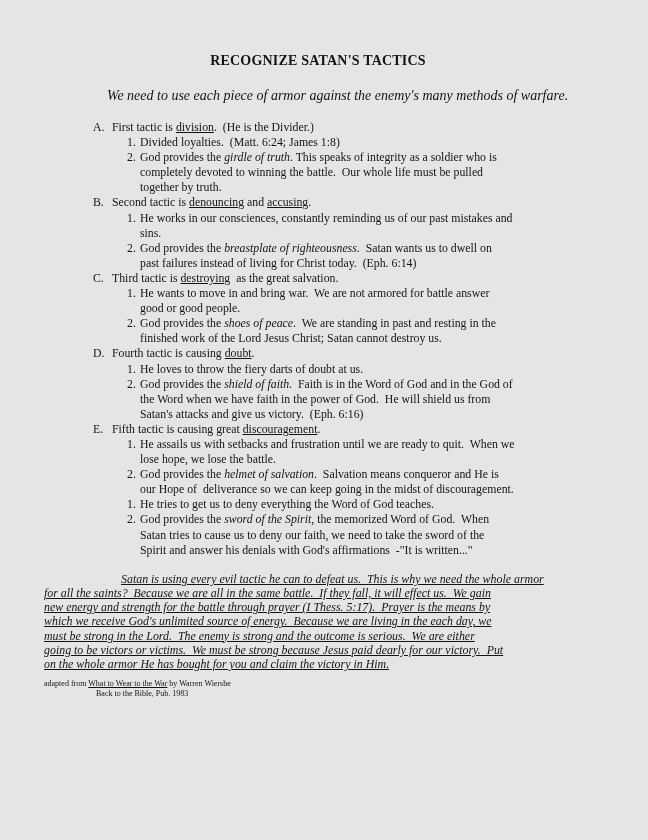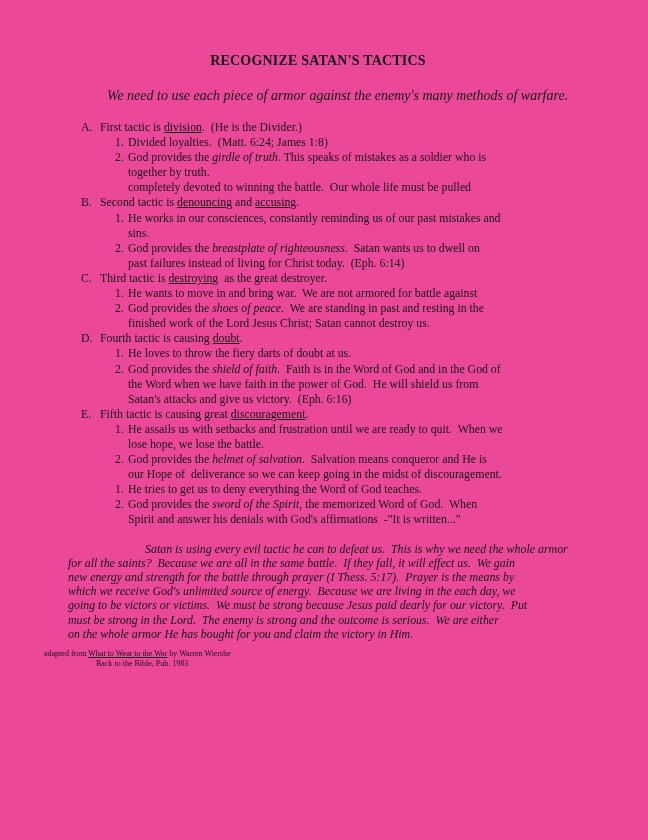--- a/index.html
+++ b/index.html
@@ -1,95 +1,97 @@
 <!DOCTYPE html>
 <html><head>
 <meta charset="utf-8">
 <style>
   html,body { margin:0; padding:0; background:#ffffff; }
   body { width:648px; height:840px; font-family:"Liberation Serif", serif; color:#141414; }
-  .page { position:relative; width:648px; height:840px; background:#ec4899; overflow:hidden; }
+  .page { position:relative; width:648px; height:840px; background:#e5e5e5; overflow:hidden; }
 
   .title { padding-top:52px; text-align:center; font-weight:bold; font-size:14px;
            letter-spacing:0.2px; position:relative; left:-6px; line-height:17px; }
 
   .intro { margin-top:20px; margin-left:107px; font-style:italic; font-size:14px; line-height:14px; }
 
-  .outline { margin-top:17px; font-size:11.8px; line-height:15.1px; }
+  .outline { margin-top:17px; font-size:11.8px; line-height:15.1px;padding-left:12px; }
   .row { white-space:pre-wrap; }
   .h-row { padding-left:81px; }
   .h-row .letter { display:inline-block; width:19px; }
   .i-row { padding-left:115px; }
   .i-row .num { display:inline-block; width:13px; }
   .c-row { padding-left:128px; }
 
   .u { text-decoration:underline; }
   .i { font-style:italic; }
 
-  .closing { margin-top:14px; margin-left:68px; width:536px; font-style:italic;
-             font-size:11.9px; line-height:14.2px; }
+  .closing { margin-top:14px; margin-left:44px; width:536px; font-style:italic;
+             font-size:11.9px; line-height:14.2px;text-decoration:underline; }
   .closing .line { white-space:pre-wrap; }
   .closing .first { padding-left:77px; }
 
   .footer { margin-top:8px; margin-left:44px; font-size:8px; line-height:10px; }
   .footer .f2 { padding-left:52px; }
 </style>
 </head>
 <body>
 
 <div class="page">
   <div class="title">RECOGNIZE SATAN'S TACTICS</div>
   <div class="intro">We need to use each piece of armor against the enemy's many methods of warfare.</div>
   <div class="outline" id="outline">
       <div>
         <div class="row h-row"><span class="letter">A.</span><span><span>First tactic is </span><span class="u">division</span><span>.  (He is the Divider.)</span></span></div>
         <div class="row i-row"><span class="num">1.</span><span><span>Divided loyalties.  (Matt. 6:24; James 1:8)</span></span></div>
-        <div class="row i-row"><span class="num">2.</span><span><span>God provides the </span><span class="i">girdle of truth</span><span>. This speaks of mistakes as a soldier who is</span></span></div>
+        <div class="row i-row"><span class="num">2.</span><span><span>God provides the </span><span class="i">girdle of truth</span><span>. This speaks of integrity as a soldier who is</span></span></div>
+        <div class="row c-row"><span>completely devoted to winning the battle.  Our whole life must be pulled</span></div>
         <div class="row c-row"><span>together by truth.</span></div>
-        <div class="row c-row"><span>completely devoted to winning the battle.  Our whole life must be pulled</span></div>
       </div>
       <div>
         <div class="row h-row"><span class="letter">B.</span><span><span>Second tactic is </span><span class="u">denouncing</span><span> and </span><span class="u">accusing</span><span>.</span></span></div>
         <div class="row i-row"><span class="num">1.</span><span><span>He works in our consciences, constantly reminding us of our past mistakes and</span></span></div>
         <div class="row c-row"><span>sins.</span></div>
         <div class="row i-row"><span class="num">2.</span><span><span>God provides the </span><span class="i">breastplate of righteousness</span><span>.  Satan wants us to dwell on</span></span></div>
         <div class="row c-row"><span>past failures instead of living for Christ today.  (Eph. 6:14)</span></div>
       </div>
       <div>
-        <div class="row h-row"><span class="letter">C.</span><span><span>Third tactic is </span><span class="u">destroying</span><span>  as the great destroyer.</span></span></div>
-        <div class="row i-row"><span class="num">1.</span><span><span>He wants to move in and bring war.  We are not armored for battle against</span></span></div>
+        <div class="row h-row"><span class="letter">C.</span><span><span>Third tactic is </span><span class="u">destroying</span><span>  as the great salvation.</span></span></div>
+        <div class="row i-row"><span class="num">1.</span><span><span>He wants to move in and bring war.  We are not armored for battle answer</span></span></div>
+        <div class="row c-row"><span>good or good people.</span></div>
         <div class="row i-row"><span class="num">2.</span><span><span>God provides the </span><span class="i">shoes of peace</span><span>.  We are standing in past and resting in the</span></span></div>
         <div class="row c-row"><span>finished work of the Lord Jesus Christ; Satan cannot destroy us.</span></div>
       </div>
       <div>
         <div class="row h-row"><span class="letter">D.</span><span><span>Fourth tactic is causing </span><span class="u">doubt</span><span>.</span></span></div>
         <div class="row i-row"><span class="num">1.</span><span><span>He loves to throw the fiery darts of doubt at us.</span></span></div>
         <div class="row i-row"><span class="num">2.</span><span><span>God provides the </span><span class="i">shield of faith</span><span>.  Faith is in the Word of God and in the God of</span></span></div>
         <div class="row c-row"><span>the Word when we have faith in the power of God.  He will shield us from</span></div>
         <div class="row c-row"><span>Satan's attacks and give us victory.  (Eph. 6:16)</span></div>
       </div>
       <div>
         <div class="row h-row"><span class="letter">E.</span><span><span>Fifth tactic is causing great </span><span class="u">discouragement</span><span>.</span></span></div>
         <div class="row i-row"><span class="num">1.</span><span><span>He assails us with setbacks and frustration until we are ready to quit.  When we</span></span></div>
         <div class="row c-row"><span>lose hope, we lose the battle.</span></div>
         <div class="row i-row"><span class="num">2.</span><span><span>God provides the </span><span class="i">helmet of salvation</span><span>.  Salvation means conqueror and He is</span></span></div>
         <div class="row c-row"><span>our Hope of  deliverance so we can keep going in the midst of discouragement.</span></div>
       </div>
       <div>
         <div class="row i-row"><span class="num">1.</span><span><span>He tries to get us to deny everything the Word of God teaches.</span></span></div>
         <div class="row i-row"><span class="num">2.</span><span><span>God provides the </span><span class="i">sword of the Spirit</span><span>, the memorized Word of God.  When</span></span></div>
+        <div class="row c-row"><span>Satan tries to cause us to deny our faith, we need to take the sword of the</span></div>
         <div class="row c-row"><span>Spirit and answer his denials with God's affirmations  -"It is written..."</span></div>
       </div>
     </div>
   <div class="closing" id="closing">
       <div class="line first">Satan is using every evil tactic he can to defeat us.  This is why we need the whole armor</div>
       <div class="line">for all the saints?  Because we are all in the same battle.  If they fall, it will effect us.  We gain</div>
       <div class="line">new energy and strength for the battle through prayer (I Thess. 5:17).  Prayer is the means by</div>
       <div class="line">which we receive God's unlimited source of energy.  Because we are living in the each day, we</div>
+      <div class="line">must be strong in the Lord.  The enemy is strong and the outcome is serious.  We are either</div>
       <div class="line">going to be victors or victims.  We must be strong because Jesus paid dearly for our victory.  Put</div>
-      <div class="line">must be strong in the Lord.  The enemy is strong and the outcome is serious.  We are either</div>
       <div class="line">on the whole armor He has bought for you and claim the victory in Him.</div>
     </div>
   <div class="footer">
     <div class="f1"><span>adapted from </span><span class="u">What to Wear to the War</span><span> by Warren Wiersbe</span></div>
     <div class="f2">Back to the Bible, Pub. 1983</div>
   </div>
 </div>
 
 </body></html>

